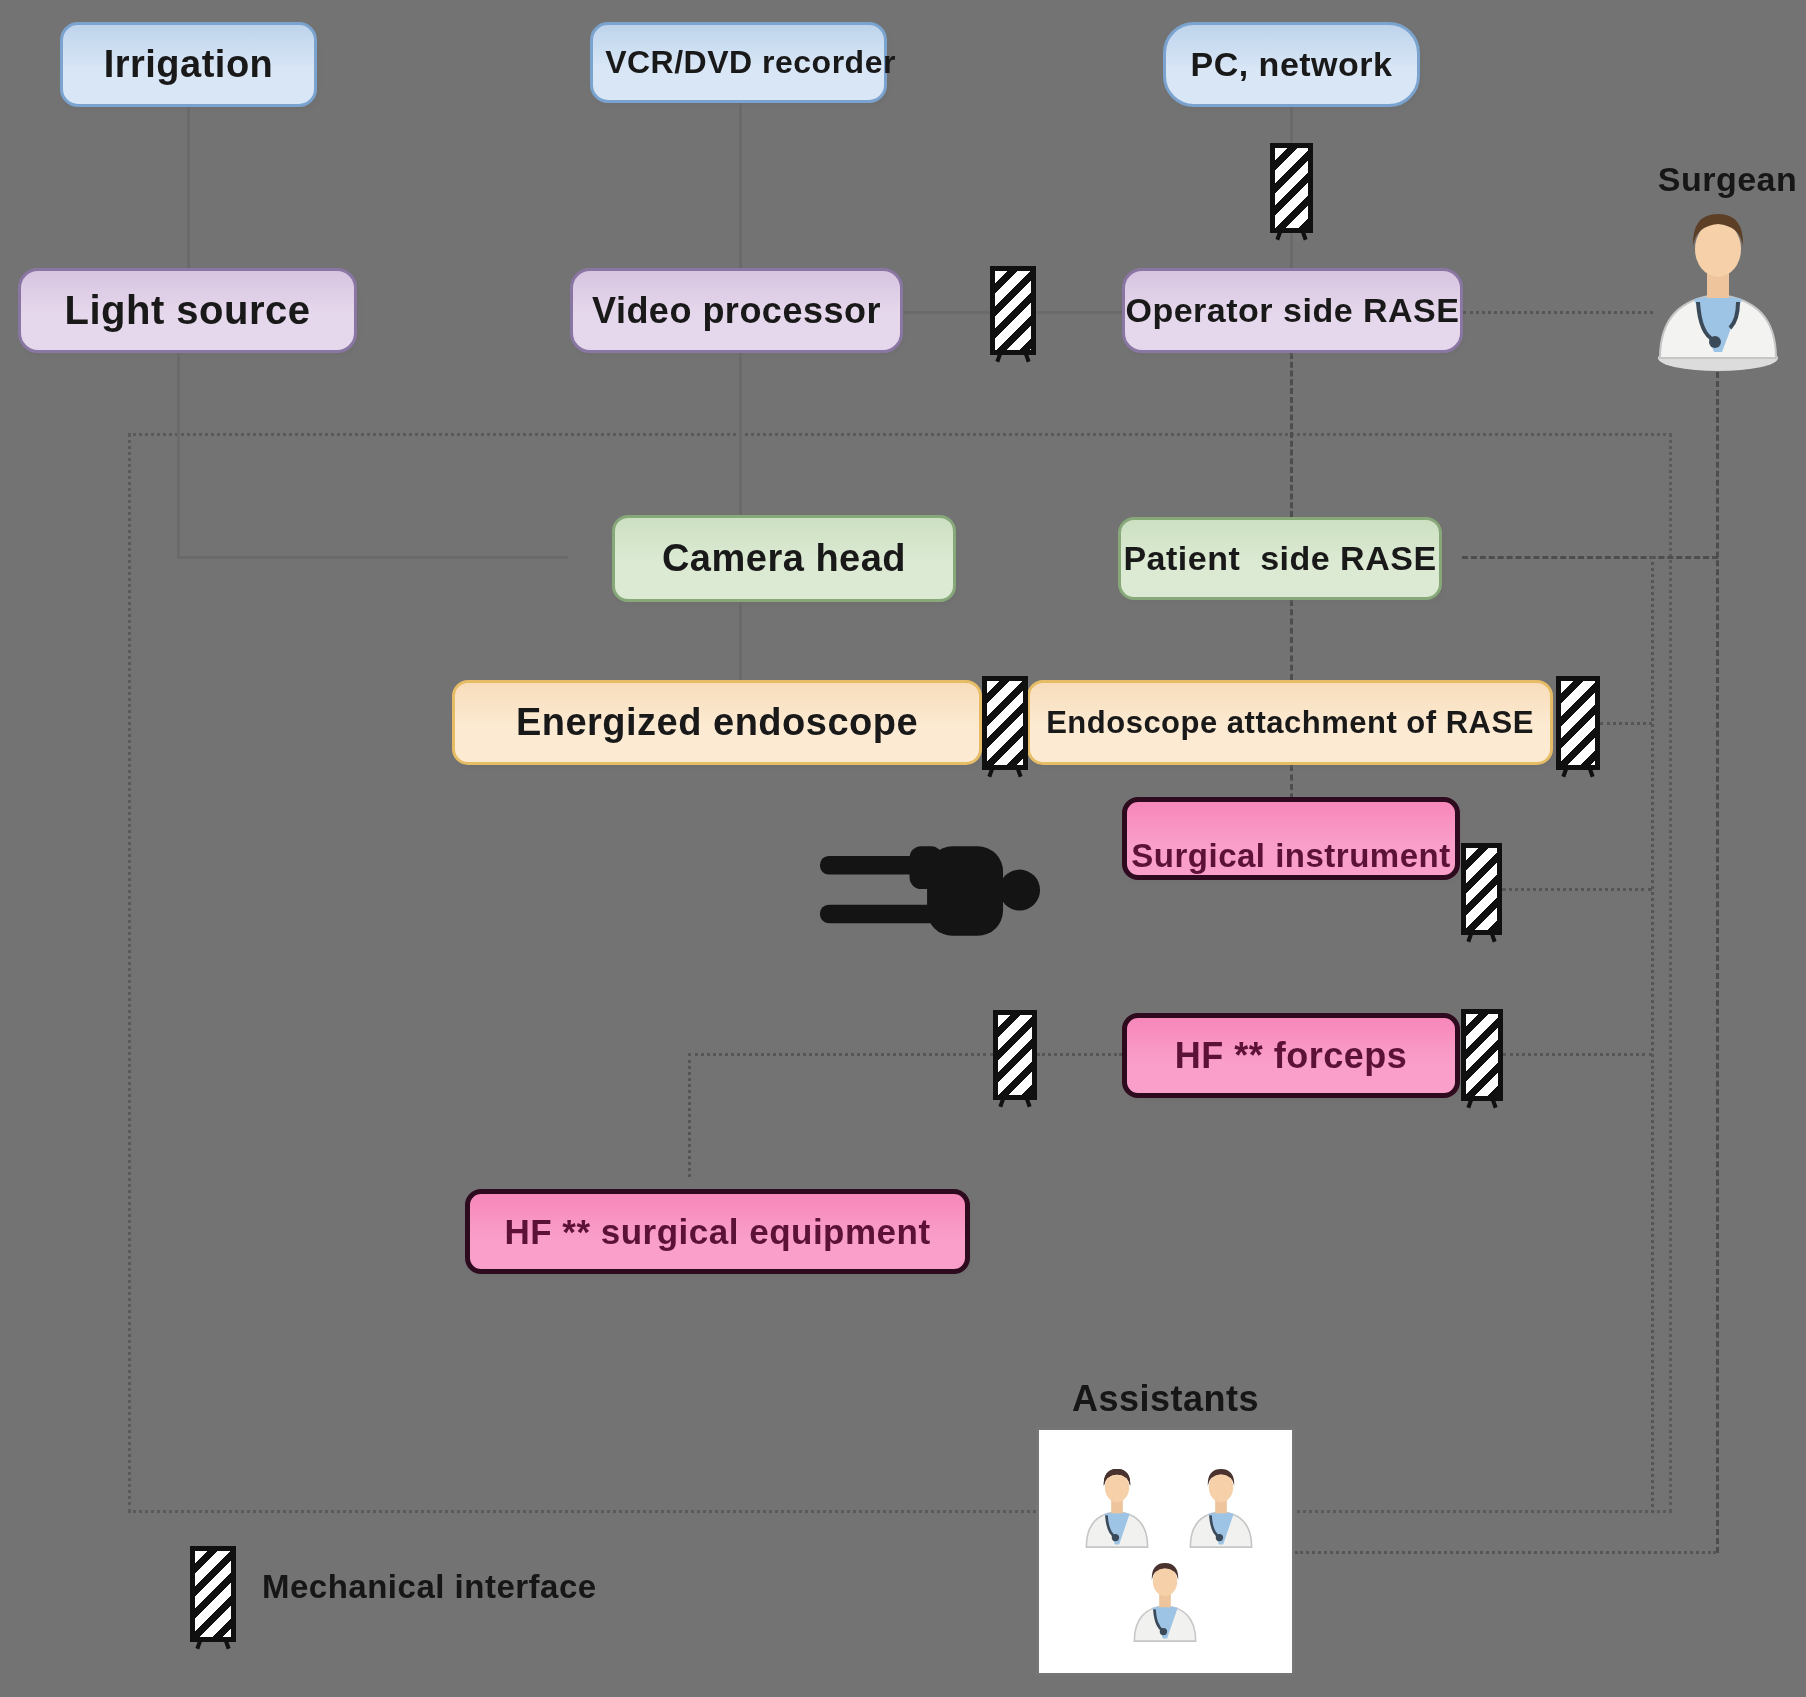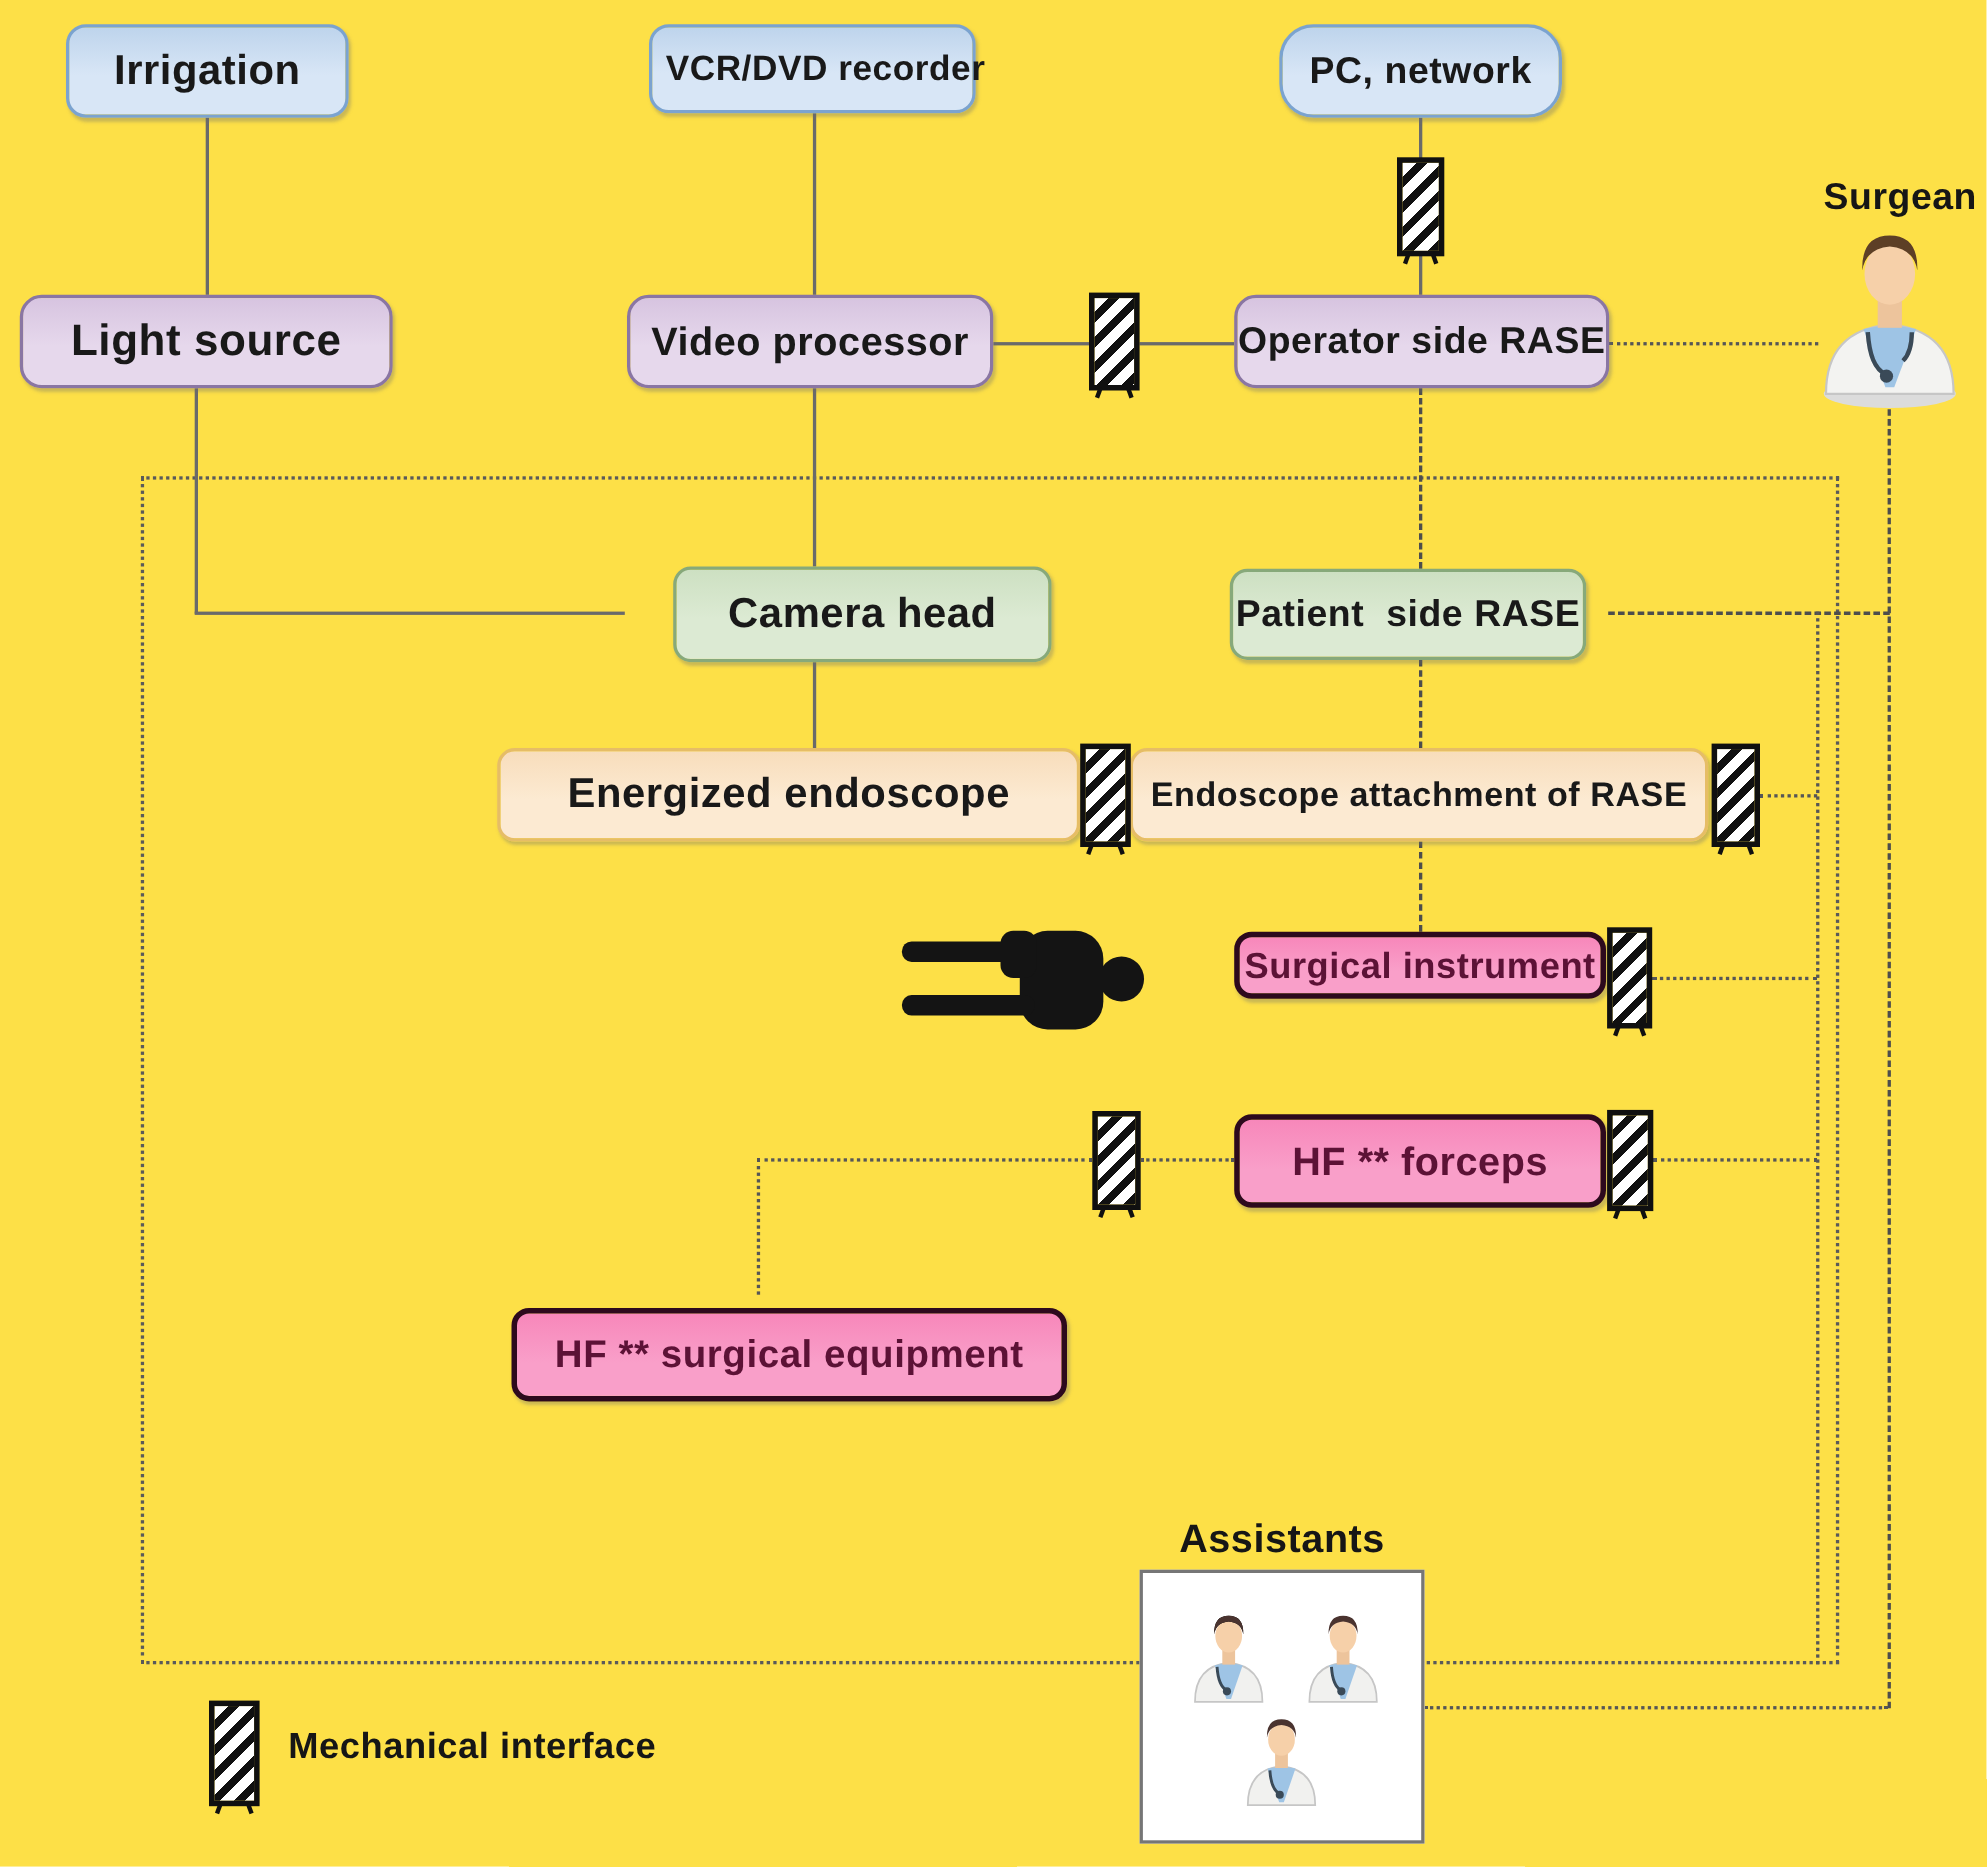--- a/index.html
+++ b/index.html
@@ -1,19 +1,19 @@
 <!DOCTYPE html>
 <html><head>
 <meta charset="utf-8">
 <style>
   html,body{margin:0;padding:0;background:#ffffff;}
   #canvas{
     position:relative;
     width:1806px;height:1697px;
-    background:#fde047;
+    background:#737373;
     font-family:"Liberation Sans", sans-serif;
     overflow:hidden;
   }
   
   .box{
     position:absolute;
     display:flex;align-items:center;justify-content:center;
     font-weight:bold;color:#191919;
     box-sizing:border-box;text-align:center;
     box-shadow:2px 3px 3px rgba(110,110,110,.35);
@@ -106,21 +106,21 @@
     <span>Patient  side RASE</span>
   </div>
 
   <div class="box orange" style="left:452px;top:680px;width:530px;height:85px;font-size:38px;">
     <span>Energized endoscope</span>
   </div>
   <div class="box orange" style="left:1027px;top:680px;width:526px;height:85px;font-size:31px;">
     <span>Endoscope attachment of RASE</span>
   </div>
 
-  <div class="box pink" style="left:1122px;top:847px;width:338px;height:61px;font-size:33px;">
+  <div class="box pink" style="left:1122px;top:797px;width:338px;height:83px;font-size:33px;align-items:flex-end;">
     <span>Surgical instrument</span>
   </div>
   <div class="box pink" style="left:1122px;top:1013px;width:338px;height:85px;font-size:36px;">
     <span>HF ** forceps</span>
   </div>
   <div class="box pink" style="left:465px;top:1177px;width:505px;height:85px;font-size:35px;margin-top:12px;">
     <span>HF ** surgical equipment</span>
   </div>
 
   <div class="mi" style="left:1270px;top:143px;width:43px;height:90px;"></div>

